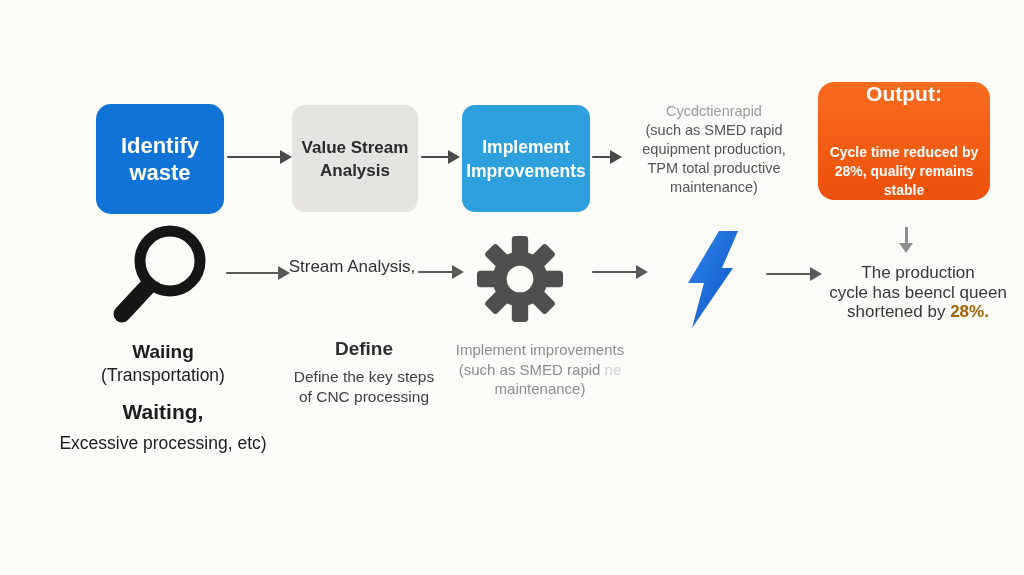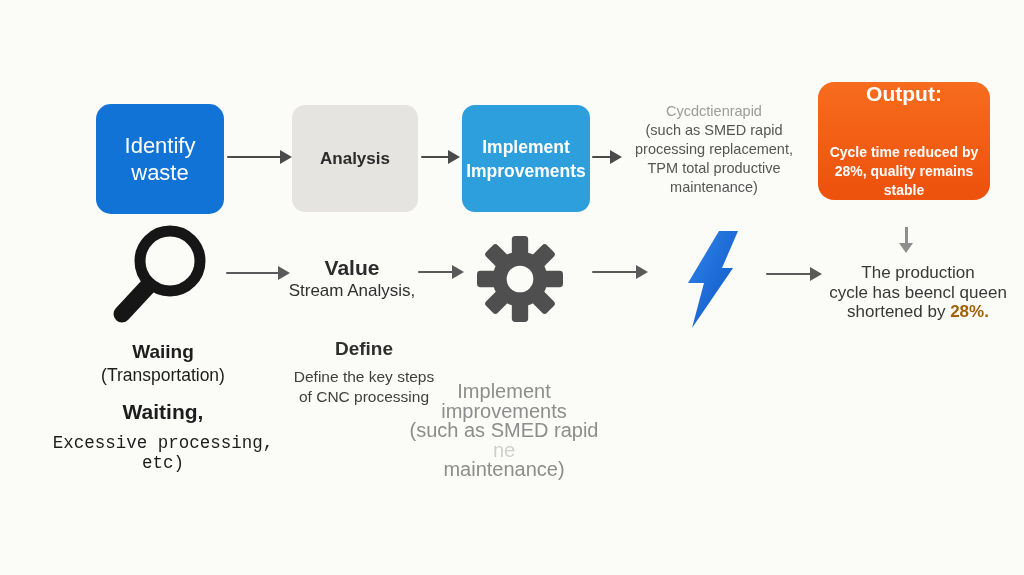--- a/index.html
+++ b/index.html
@@ -10,21 +10,21 @@
     color:#2b2b2b;
   }
   
   .fbox{
     position:absolute;display:flex;flex-direction:column;
     align-items:center;justify-content:center;text-align:center;
     border-radius:13px;
   }
   #identify-box{left:96px;top:104px;width:128px;height:110px;
     background:var(--identify-box);border-radius:15px;
-    color:#fff;font-weight:normal;font-size:22px;line-height:27px;}
+    color:#fff;font-weight:bold;font-size:22px;line-height:27px;}
   #value-stream-box{left:292px;top:105px;width:126px;height:107px;
     background:var(--value-stream-box);
     color:#2b2b2b;font-weight:bold;font-size:17px;line-height:23px;}
   #implement-box{left:462px;top:105px;width:128px;height:107px;
     background:var(--implement-box);
     color:#fff;font-weight:bold;font-size:17.5px;line-height:24px;}
   #output-box{left:818px;top:82px;width:172px;height:118px;
     background:linear-gradient(180deg,var(--output-box-top) 0%,var(--output-box-bottom) 90%);
     border-radius:16px;color:#fff;justify-content:space-between;}
   .output-title{font-weight:bold;font-size:21px;margin-bottom:5px;}
@@ -36,25 +36,25 @@
   #method-note .note-first{color:var(--note-first-line);}
   #value-stream-label{left:272px;top:256px;width:160px;color:#2b2b2b;}
   #value-stream-label .vs-title{font-size:21px;font-weight:bold;line-height:24px;}
   #value-stream-label .vs-sub{font-size:17px;line-height:22px;color:#303030;}
   #result-text{left:820px;top:263px;width:196px;font-size:17px;line-height:19.5px;color:#383838;}
   #result-text b{color:#a16207;}
   #waste-caption{left:40px;top:341px;width:246px;color:#1d1d1d;}
   #waste-caption .cap-title{font-size:19px;font-weight:bold;line-height:22px;}
   #waste-caption .cap-l2{font-size:17.5px;line-height:21px;margin-top:2px;}
   #waste-caption .cap-l3{font-size:21px;font-weight:600;margin-top:14px;}
-  #waste-caption .cap-l4{font-size:17.5px;margin-top:9px;font-family:Liberation Mono, monospace;}
+  #waste-caption .cap-l4{font-size:17.5px;margin-top:9px;}
   #define-caption{left:282px;top:338px;width:164px;}
   #define-caption .cap-title{font-size:19px;font-weight:bold;color:#2e2e2e;}
   #define-caption .cap-body{font-size:15.5px;line-height:20px;color:#3f3f3f;margin-top:7px;}
-  #implement-caption{left:404px;top:340px;width:200px;font-size:20px;line-height:19.5px;color:var(--muted-text);margin-top:42px;}
+  #implement-caption{left:440px;top:340px;width:200px;font-size:15px;line-height:19.5px;color:var(--muted-text);}
   #implement-caption .faint{color:#cfcfcf;}
 
   
   .harrow{position:absolute;height:14px;--ac:#4a4a4a;}
   .harrow .shaft{position:absolute;left:0;right:9px;top:5.5px;height:2.6px;background:var(--ac);border-radius:2px;}
   .harrow .head{position:absolute;right:0;top:0;width:0;height:0;
     border-left:12px solid var(--ac);border-top:7px solid transparent;border-bottom:7px solid transparent;}
   .harrow.a-mid{--ac:#5a5a5a;}
   .varrow{position:absolute;width:14px;}
   .varrow .shaft{position:absolute;top:0;bottom:8px;left:5.5px;width:3px;background:var(--down-arrow);}
@@ -76,20 +76,21 @@
     <span>Identify</span>
     <span>waste</span>
   </div>
 
   <div class="harrow" style="left:227px;top:150px;width:65px;">
     <span class="shaft"></span>
     <span class="head"></span>
   </div>
 
   <div class="fbox" id="value-stream-box">
+    <span>Value Stream</span>
     <span>Analysis</span>
   </div>
 
   <div class="harrow" style="left:421px;top:150px;width:39px;">
     <span class="shaft"></span>
     <span class="head"></span>
   </div>
 
   <div class="fbox" id="implement-box">
     <span>Implement</span>
@@ -97,21 +98,21 @@
   </div>
 
   <div class="harrow" style="left:592px;top:150px;width:30px;">
     <span class="shaft"></span>
     <span class="head"></span>
   </div>
 
   <div class="tblock" id="method-note">
     <div class="note-first">Cycdctienrapid</div>
     <div>(such as SMED rapid</div>
-    <div>processing replacement,</div>
+    <div>equipment production,</div>
     <div>TPM total productive</div>
     <div>maintenance)</div>
   </div>
 
   <div class="fbox" id="output-box">
     <div class="output-title">Output:</div>
     <div class="output-body">
       <div>Cycle time reduced by</div>
       <div>28%, quality remains</div>
       <div>stable</div>
@@ -127,21 +128,20 @@
     <circle cx="62" cy="37" r="30" fill="none" stroke="currentColor" stroke-width="11"></circle>
     <line x1="40" y1="62" x2="14" y2="90" stroke="currentColor" stroke-width="17" stroke-linecap="round"></line>
   </svg>
 
   <div class="harrow a-mid" style="left:226px;top:266px;width:64px;">
     <span class="shaft"></span>
     <span class="head"></span>
   </div>
 
   <div class="tblock" id="value-stream-label">
-    <div class="vs-title">Value</div>
     <div class="vs-sub">Stream Analysis,</div>
   </div>
 
   <div class="harrow a-mid" style="left:418px;top:265px;width:46px;">
     <span class="shaft"></span>
     <span class="head"></span>
   </div>
 
   <svg class="icon" id="gear" style="left:477px;top:236px;" width="86" height="86" viewBox="0 0 100 100">
     <g fill="currentColor">

